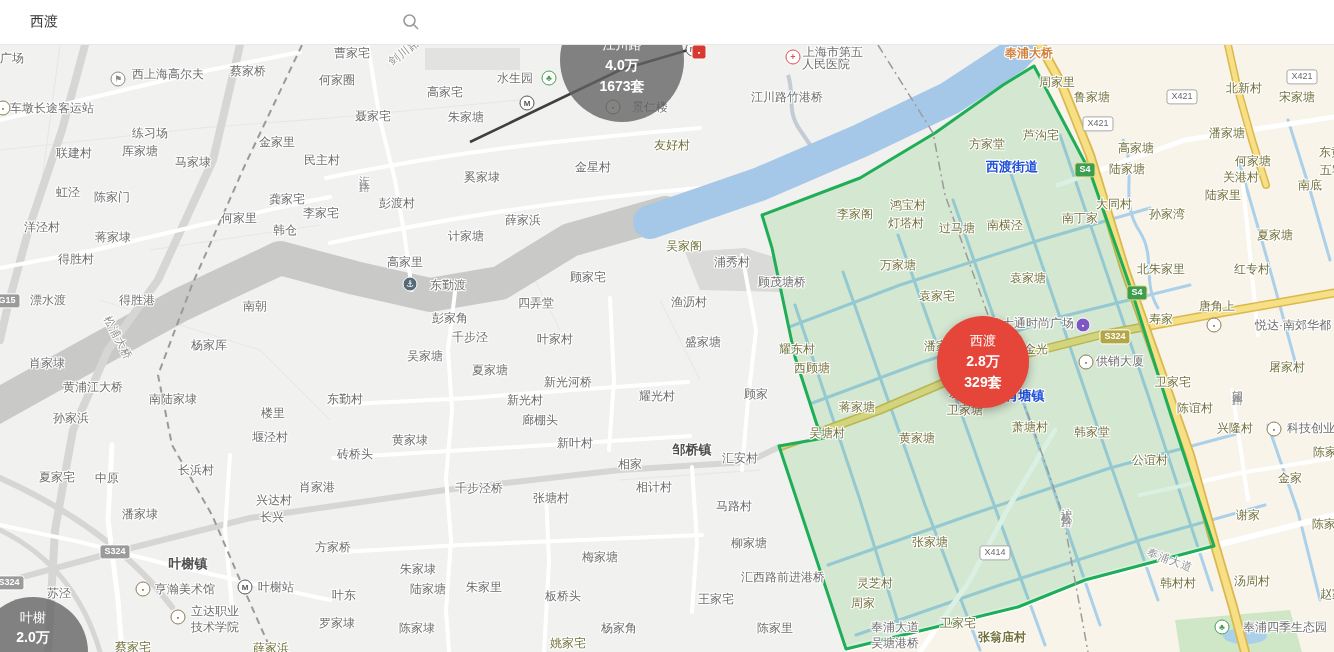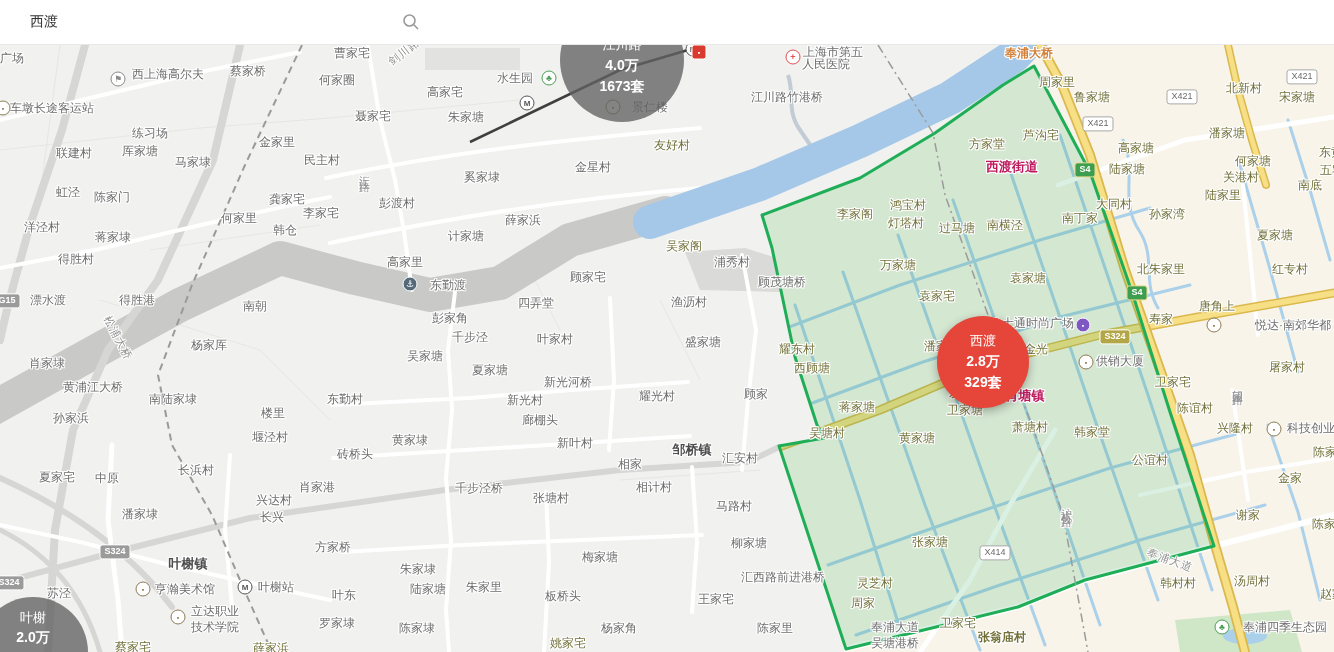--- a/index.html
+++ b/index.html
@@ -23,21 +23,21 @@
   #map{position:absolute;left:0;top:0;width:1334px;height:652px;cursor:grab;overflow:hidden}
   #map svg{position:absolute;left:0;top:0}
 
   .lbl{position:absolute;white-space:nowrap;font-size:12px;transform:translate(-50%,-50%);
        pointer-events:none;z-index:5;
        text-shadow:1px 0 0 #fff,-1px 0 0 #fff,0 1px 0 #fff,0 -1px 0 #fff,
                    1px 1px 0 #fff,-1px -1px 0 #fff,1px -1px 0 #fff,-1px 1px 0 #fff}
   .g{color:#6d6d6d}
   .gb{color:#4c4c4c;font-weight:bold;font-size:13px}
   .o{color:#72713a}
-  .ob{color:#be185d;font-weight:bold;font-size:13px}
+  .ob{color:#1d4ed8;font-weight:bold;font-size:13px}
   .rd{color:#8f8f8f;font-size:11px;letter-spacing:1px}
   .or{color:#d2803a;font-weight:bold;font-size:12px}
   .v{writing-mode:vertical-lr;letter-spacing:3px}
 
   .badge{position:absolute;transform:translate(-50%,-50%);font-size:9px;font-weight:bold;
          padding:1px 4px;border-radius:3px;line-height:1.25;z-index:6;white-space:nowrap}
   .b-gray{background:#9b9b9b;color:#fff;border:1px solid #fff}
   .b-green{background:#3d9e4f;color:#fff;border:1px solid #e8d98c}
   .b-yellow{background:#b3a646;color:#fff;border:1px solid #fff}
   .b-white{background:#fff;color:#6a6a6a;border:1px solid #a8a8a8;font-weight:normal}
@@ -301,21 +301,21 @@
       <div class="lbl o" style="left: 1241px; top: 177px;">关港村</div>
       <div class="lbl o" style="left: 1223px; top: 195px;">陆家里</div>
       <div class="lbl o" style="left: 1310px; top: 185px;">南底</div>
       <div class="lbl o" style="left: 1331px; top: 152px;">东黄</div>
       <div class="lbl o" style="left: 1332px; top: 170px;">五宅</div>
       <div class="lbl o" style="left: 1114px; top: 204px;">大同村</div>
       <div class="lbl o" style="left: 1167px; top: 214px;">孙家湾</div>
       <div class="lbl o" style="left: 1080px; top: 218px;">南丁家</div>
       <div class="lbl o" style="left: 1275px; top: 235px;">夏家塘</div>
       <div class="lbl o" style="left: 1161px; top: 269px;">北朱家里</div>
-      <div class="lbl o" style="left: 1282px; top: 269px; padding-left: 16px;">红专村</div>
+      <div class="lbl o" style="left: 1244px; top: 269px; padding-left: 16px;">红专村</div>
       <div class="lbl o" style="left: 1217px; top: 306px;">唐角上</div>
       <div class="lbl o" style="left: 1161px; top: 319px;">寿家</div>
       <div class="lbl g" style="left: 1293px; top: 325px;">悦达·南郊华都</div>
       <div class="lbl o" style="left: 1028px; top: 278px;">袁家塘</div>
       <div class="lbl g" style="left: 1032px; top: 323px;">欧士通时尚广场</div>
       <div class="lbl o" style="left: 1036px; top: 349px;">金光</div>
       <div class="lbl g" style="left: 1120px; top: 361px;">供销大厦</div>
       <div class="lbl ob" style="left: 1025px; top: 396px;">肖塘镇</div>
       <div class="lbl o" style="left: 1030px; top: 427px;">萧塘村</div>
       <div class="lbl o" style="left: 1092px; top: 432px;">韩家堂</div>

